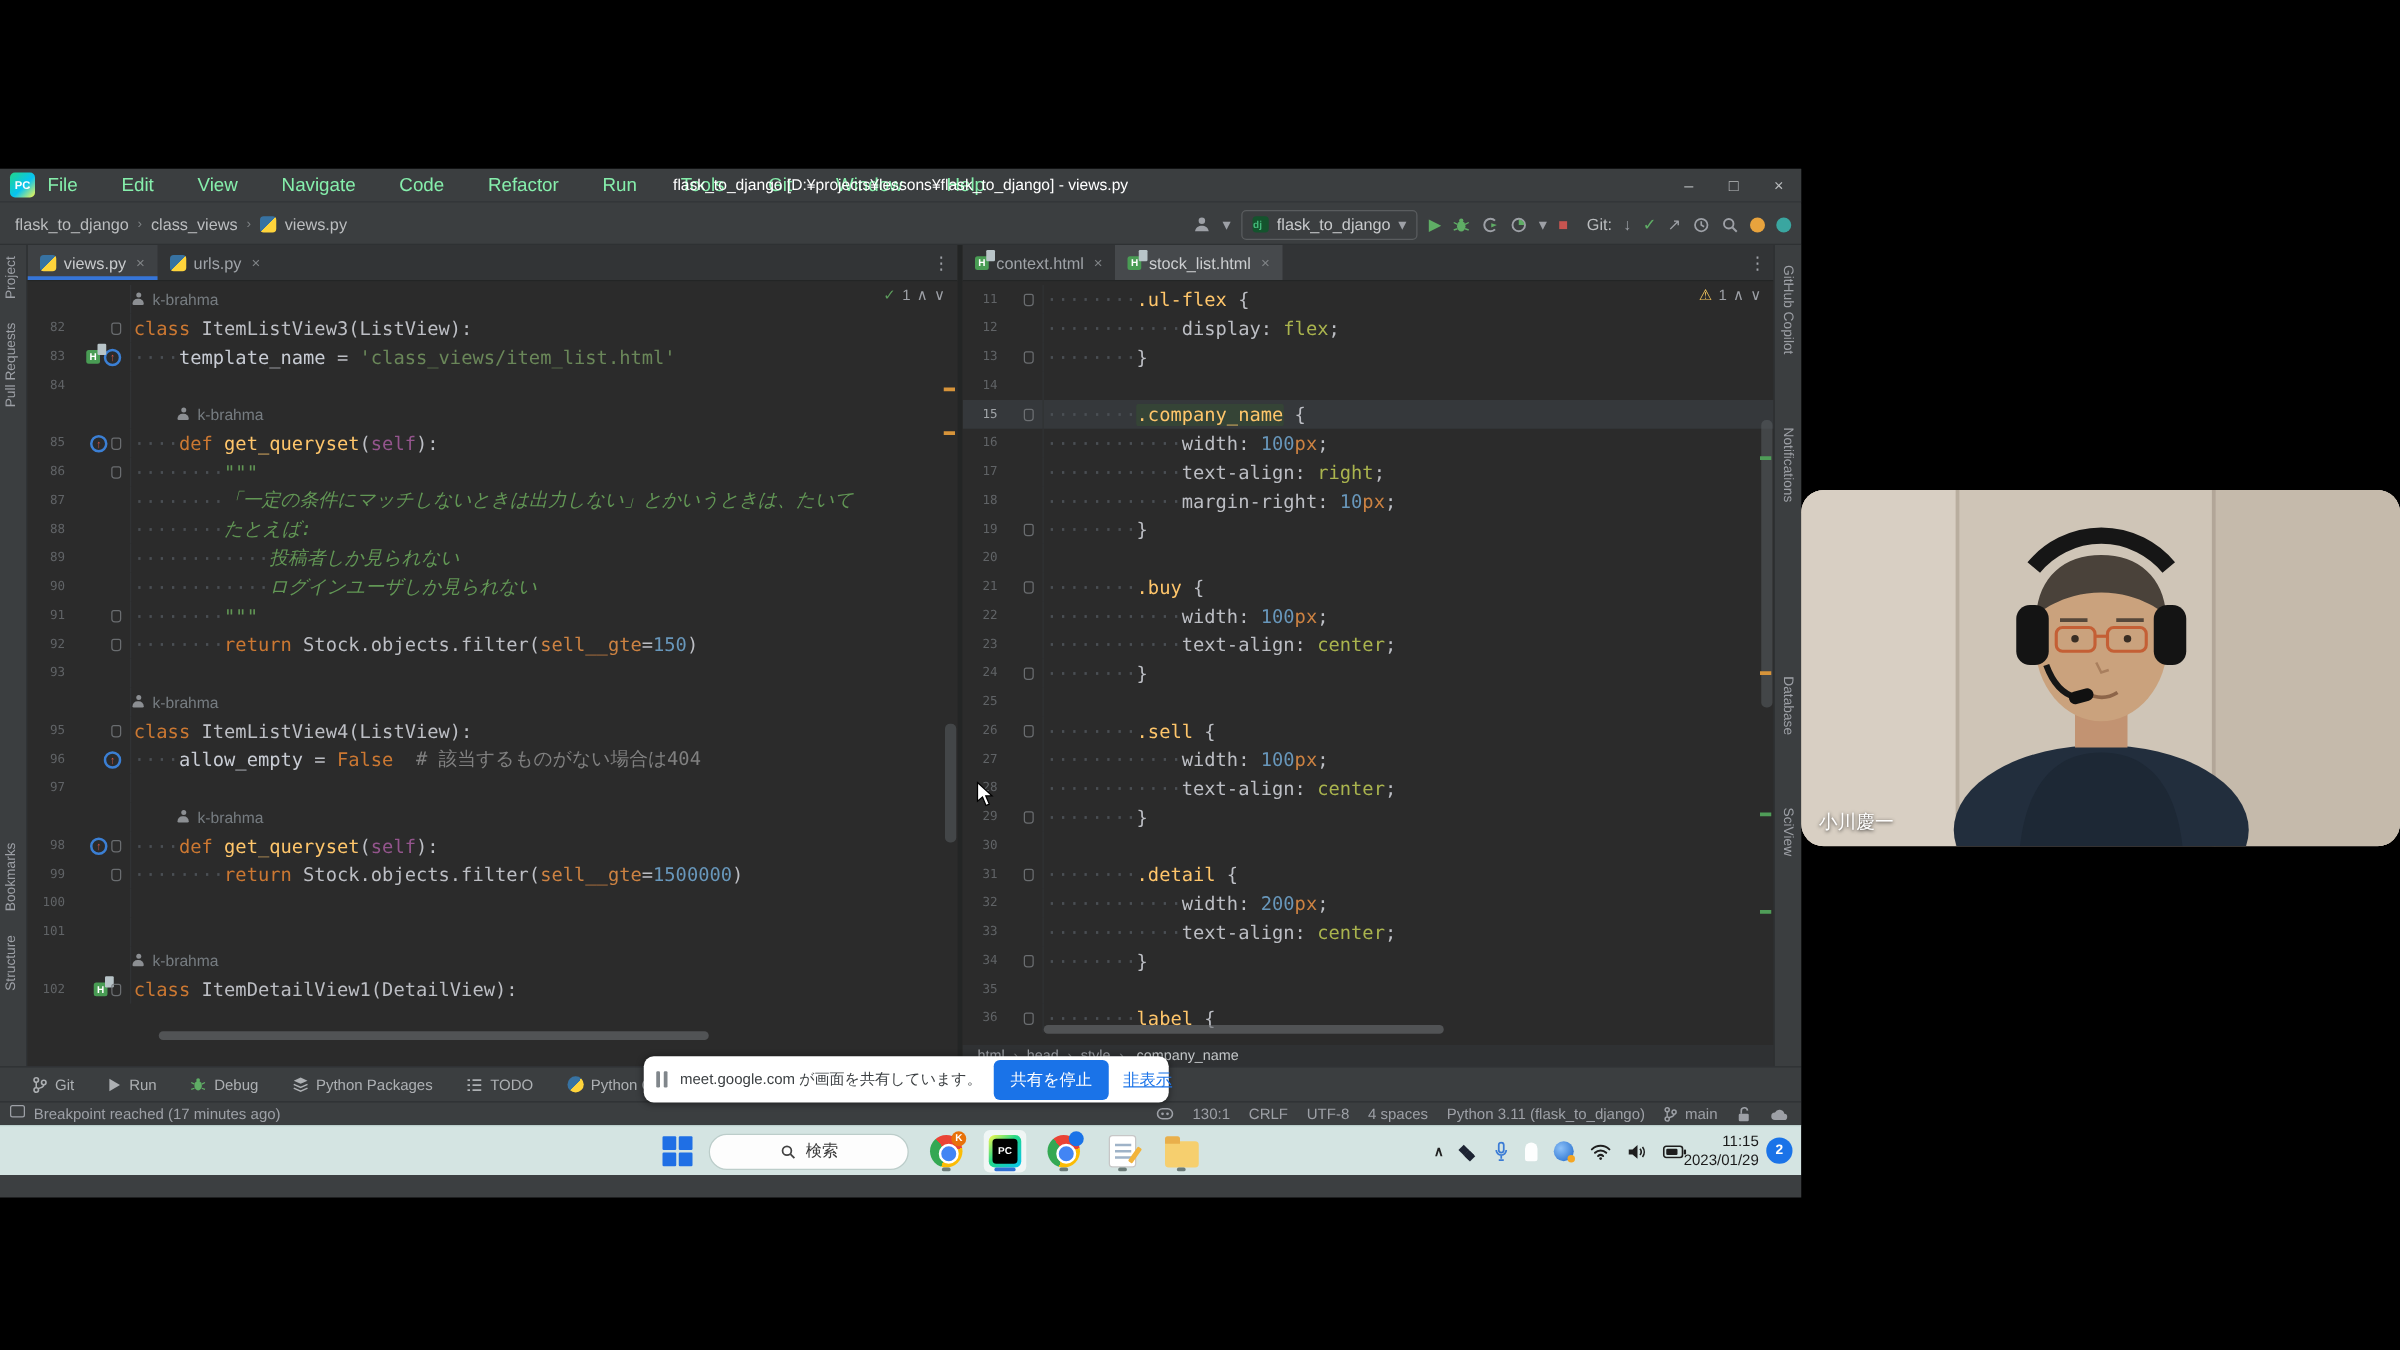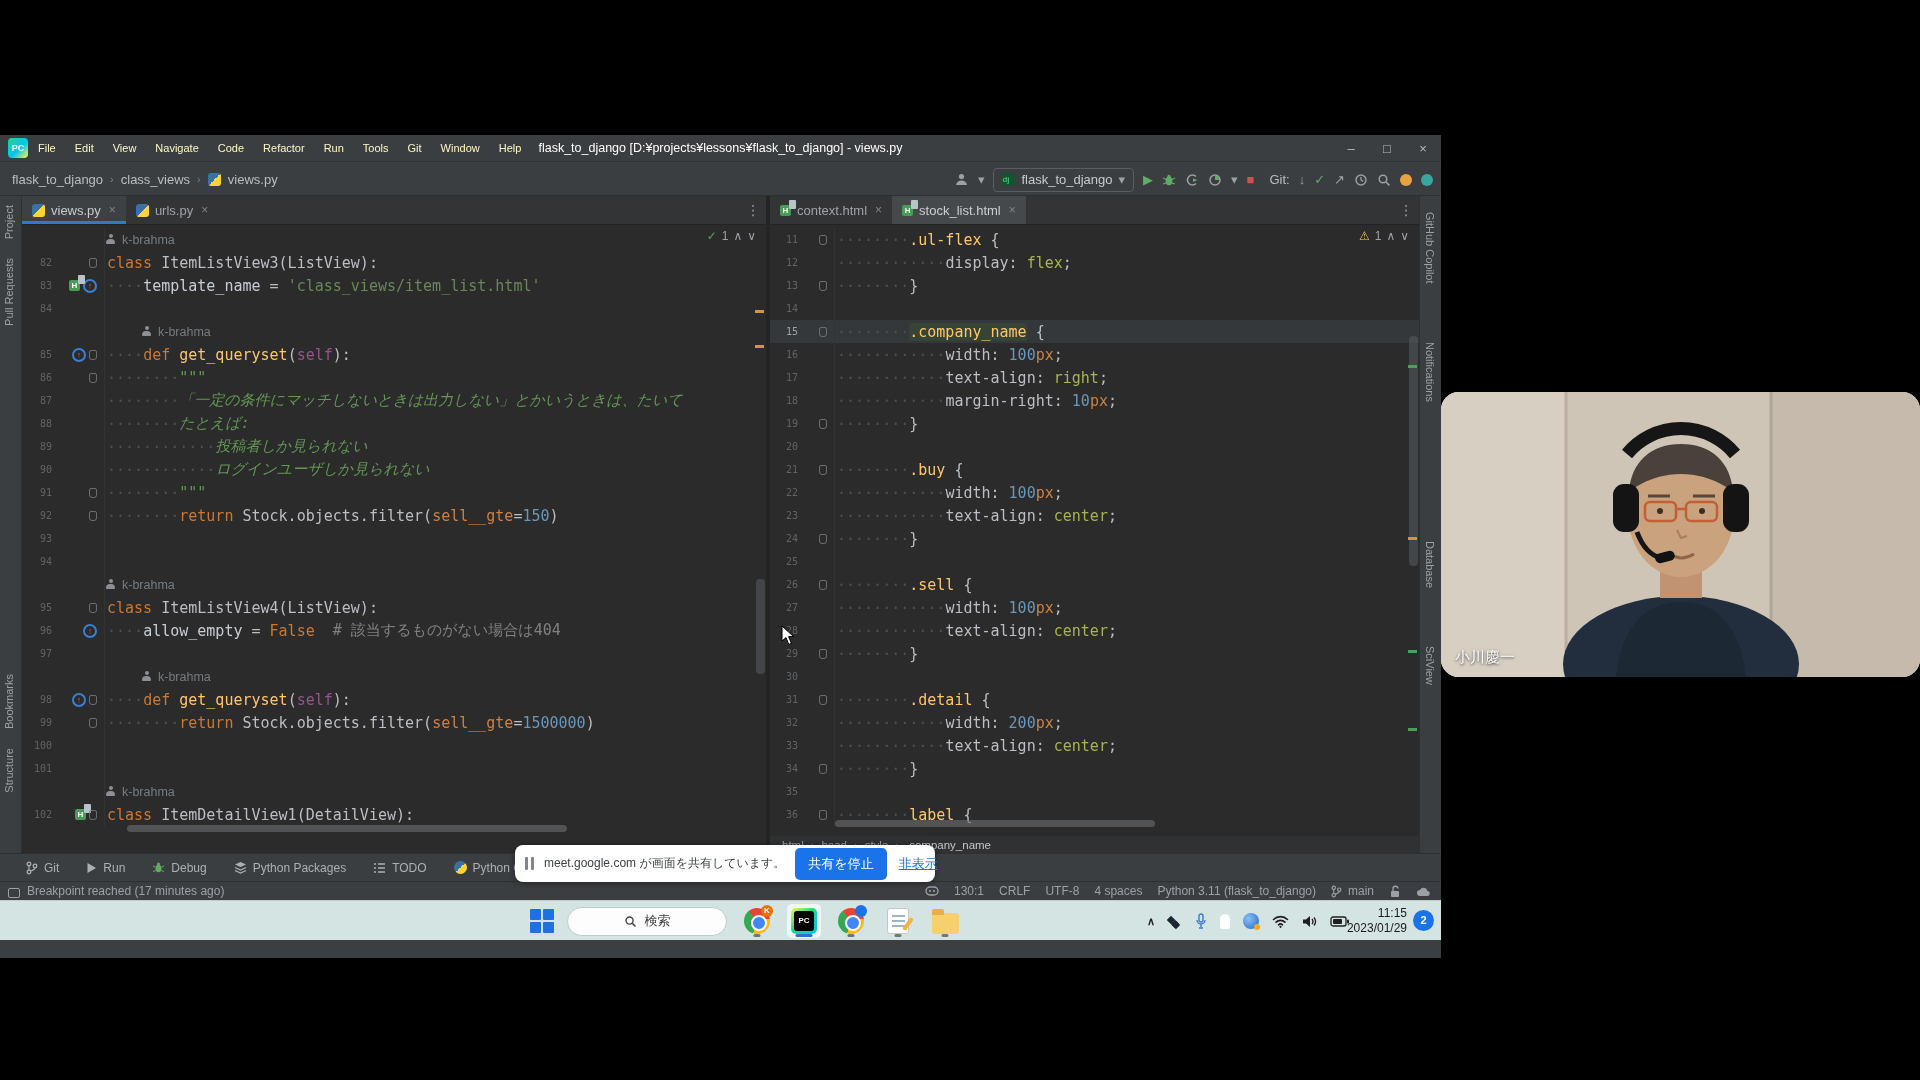--- a/index.html
+++ b/index.html
@@ -6,21 +6,21 @@
   html,body { background:#000; }
   body { font-family:"Liberation Sans", sans-serif; }
   .stage { position:relative; width:1920px; height:1080px; background:#000; overflow:hidden; }
 
   
   .share { position:absolute; left:0; top:135px; width:1441px; height:823px; background:#3c3f41; overflow:hidden; }
 
   
   .menubar { position:absolute; left:0; top:0; width:100%; height:27px; background:#3b3e40; border-bottom:1px solid #323537; display:flex; align-items:center; }
   .pc-logo { width:20px; height:20px; margin:0 10px 0 8px; border-radius:4px; background:linear-gradient(135deg,#21d789,#07c3f2 55%,#fcf84a); color:#fff; font:bold 9px/20px "Liberation Sans",sans-serif; text-align:center; flex:0 0 auto; }
-  .menus { display:flex; gap:19px; color:#fef9c3; font-size:11px; }
+  .menus { display:flex; gap:35px; color:#86efac; font-size:15px; }
   .menus span { cursor:default; }
   .win-title { position:absolute; left:50%; transform:translateX(-50%); color:#ffffff; font-size:12.5px; white-space:nowrap; }
   .winctl { position:absolute; right:0; top:0; height:27px; display:flex; }
   .winctl span { width:36px; height:27px; text-align:center; line-height:27px; color:#b9bcbe; font-size:13px; }
 
   
   .toolbar { position:absolute; left:0; top:28px; width:100%; height:33px; background:#3b3e40; border-bottom:1px solid #2e3133; display:flex; align-items:center; }
   .crumbs { display:flex; align-items:center; gap:7px; padding-left:12px; color:#bbbdbf; font-size:13px; }
   .crumb-sep { color:#7e8284; font-size:11px; }
   .mini-py { width:13px; height:13px; border-radius:3px; background:linear-gradient(135deg,#3772a2 50%,#ffd43b 50%); display:inline-block; }
@@ -102,21 +102,21 @@
 
   .crumbbar { position:absolute; left:0; right:0; bottom:0; height:17px; background:#2f3133; display:flex; align-items:center; gap:7px; padding-left:12px; color:#9da0a6; font-size:11.5px; }
 
   
   .bottombar { position:absolute; left:0; top:718px; width:100%; height:28px; background:#3b3e40; border-top:1px solid #2e3133; display:flex; align-items:center; gap:27px; padding-left:26px; color:#adb0b3; font-size:12px; }
   .bbitem { display:flex; align-items:center; gap:6px; }
   .bico { display:inline-flex; }
 
   
   .statusbar { position:absolute; left:0; top:746px; width:100%; height:19px; background:#3b3e40; border-top:1px solid #2e3133; display:flex; align-items:center; color:#9da0a6; font-size:12px; }
-  .sb-left { display:flex; align-items:flex-end; gap:7px; padding-left:8px; }
+  .sb-left { display:flex; align-items:flex-start; gap:7px; padding-left:8px; }
   .sb-winico { width:12px; height:10px; border:1.5px solid #9da0a6; border-radius:2px; }
   .sb-right { position:absolute; right:10px; display:flex; align-items:center; gap:15px; }
 
   
   .taskbar { position:absolute; left:0; top:765px; width:100%; height:40px; background:#d4e4e2; border-top:1px solid #bcd0cd; }
   .tb-center { position:absolute; left:530px; top:0; height:40px; display:flex; align-items:center; gap:13px; }
   .winstart { width:24px; height:24px; display:grid; grid-template-columns:11px 11px; grid-template-rows:11px 11px; gap:2px; }
   .winstart i { background:#1f6fe5; border-radius:1px; }
   .searchpill { width:160px; height:29px; background:#fdfdfd; border:1px solid #bccdca; border-radius:15px; display:flex; align-items:center; justify-content:center; gap:8px; color:#3a3a3a; font-size:13px; }
   .appbtn { position:relative; width:34px; height:34px; display:flex; align-items:center; justify-content:center; border-radius:5px; }
@@ -363,25 +363,20 @@
             </div>
             <div class="crow">
               <span class="gut">92</span>
               <span class="gicons">
                 <span class="gi gi-pin"></span>
               </span>
               <span class="codeln"><span class="tk-ind">········</span><span class="tk-kw">return</span><span class="tk-pl"> Stock.objects.filter(</span><span class="tk-arg">sell__gte</span><span class="tk-pl">=</span><span class="tk-num">150</span><span class="tk-pl">)</span></span>
             </div>
             <div class="crow">
               <span class="gut">93</span>
-              <span class="gicons"></span>
-              <span class="codeln"></span>
-            </div>
-            <div class="crow">
-              <span class="gut">94</span>
               <span class="gicons"></span>
               <span class="codeln"></span>
             </div>
             <div class="crow">
               <span class="gut"></span>
               <span class="gicons"></span>
               <span class="codeln" style="padding-left: 0px;"><span class="pico"></span><span class="blame">k-brahma</span></span>
             </div>
             <div class="crow">
               <span class="gut">95</span>

